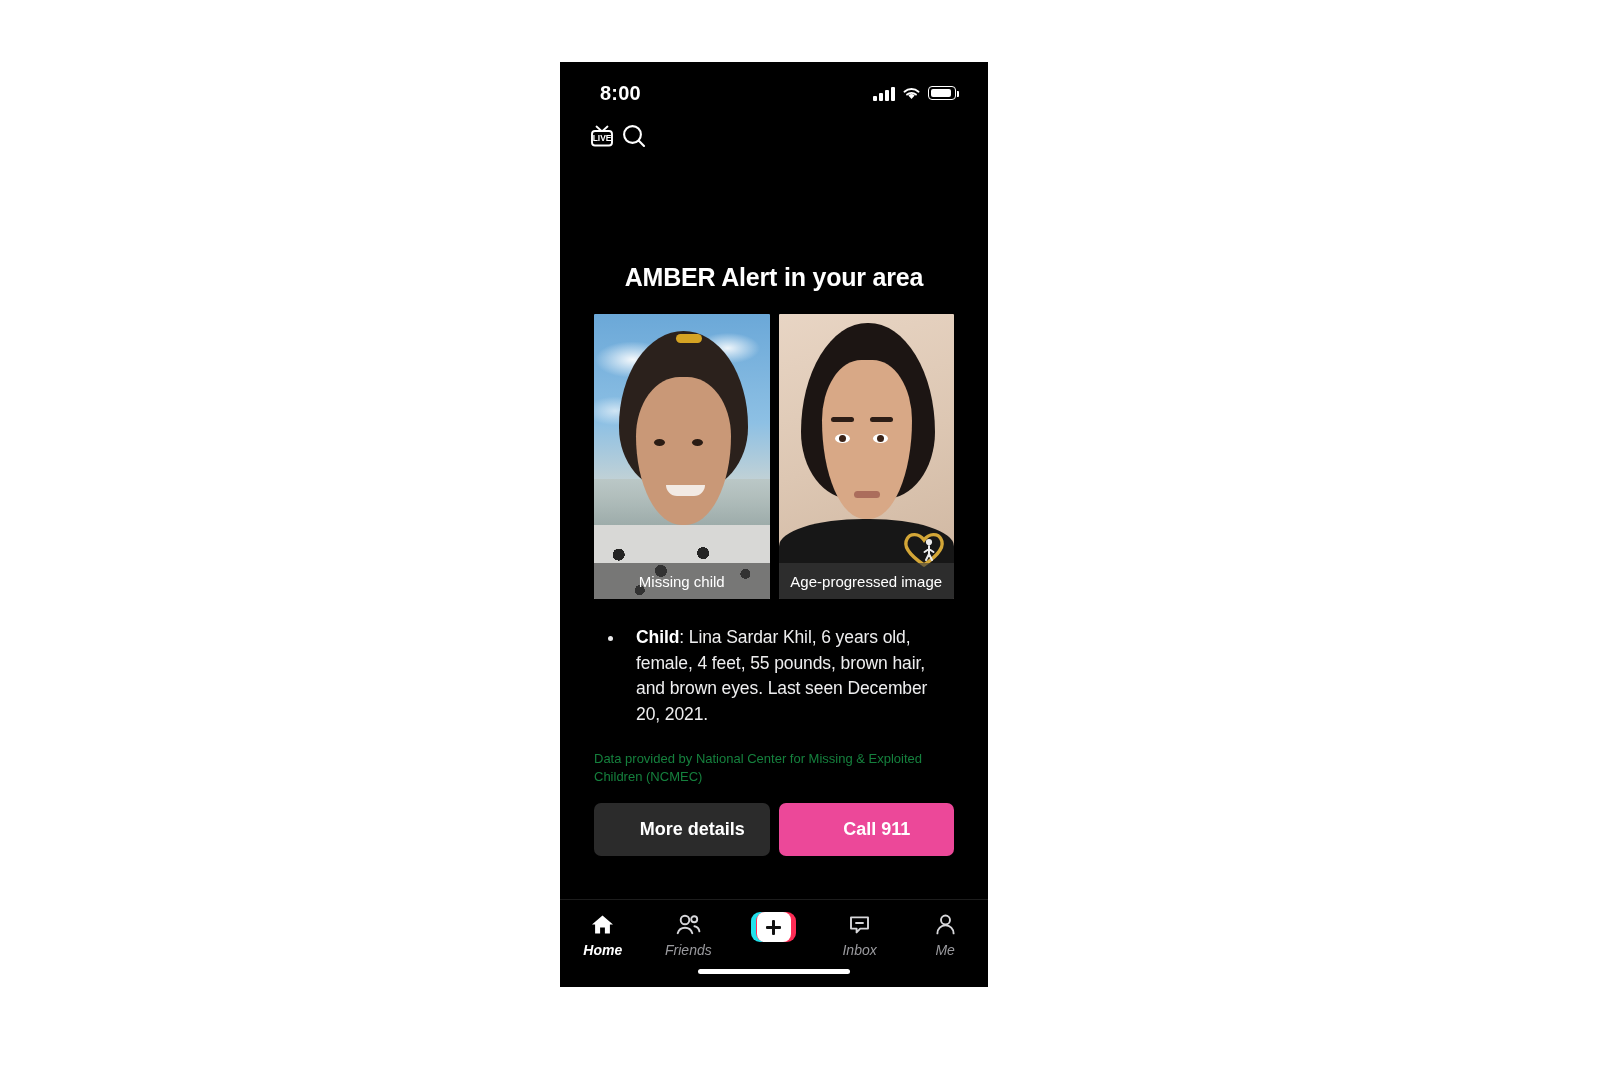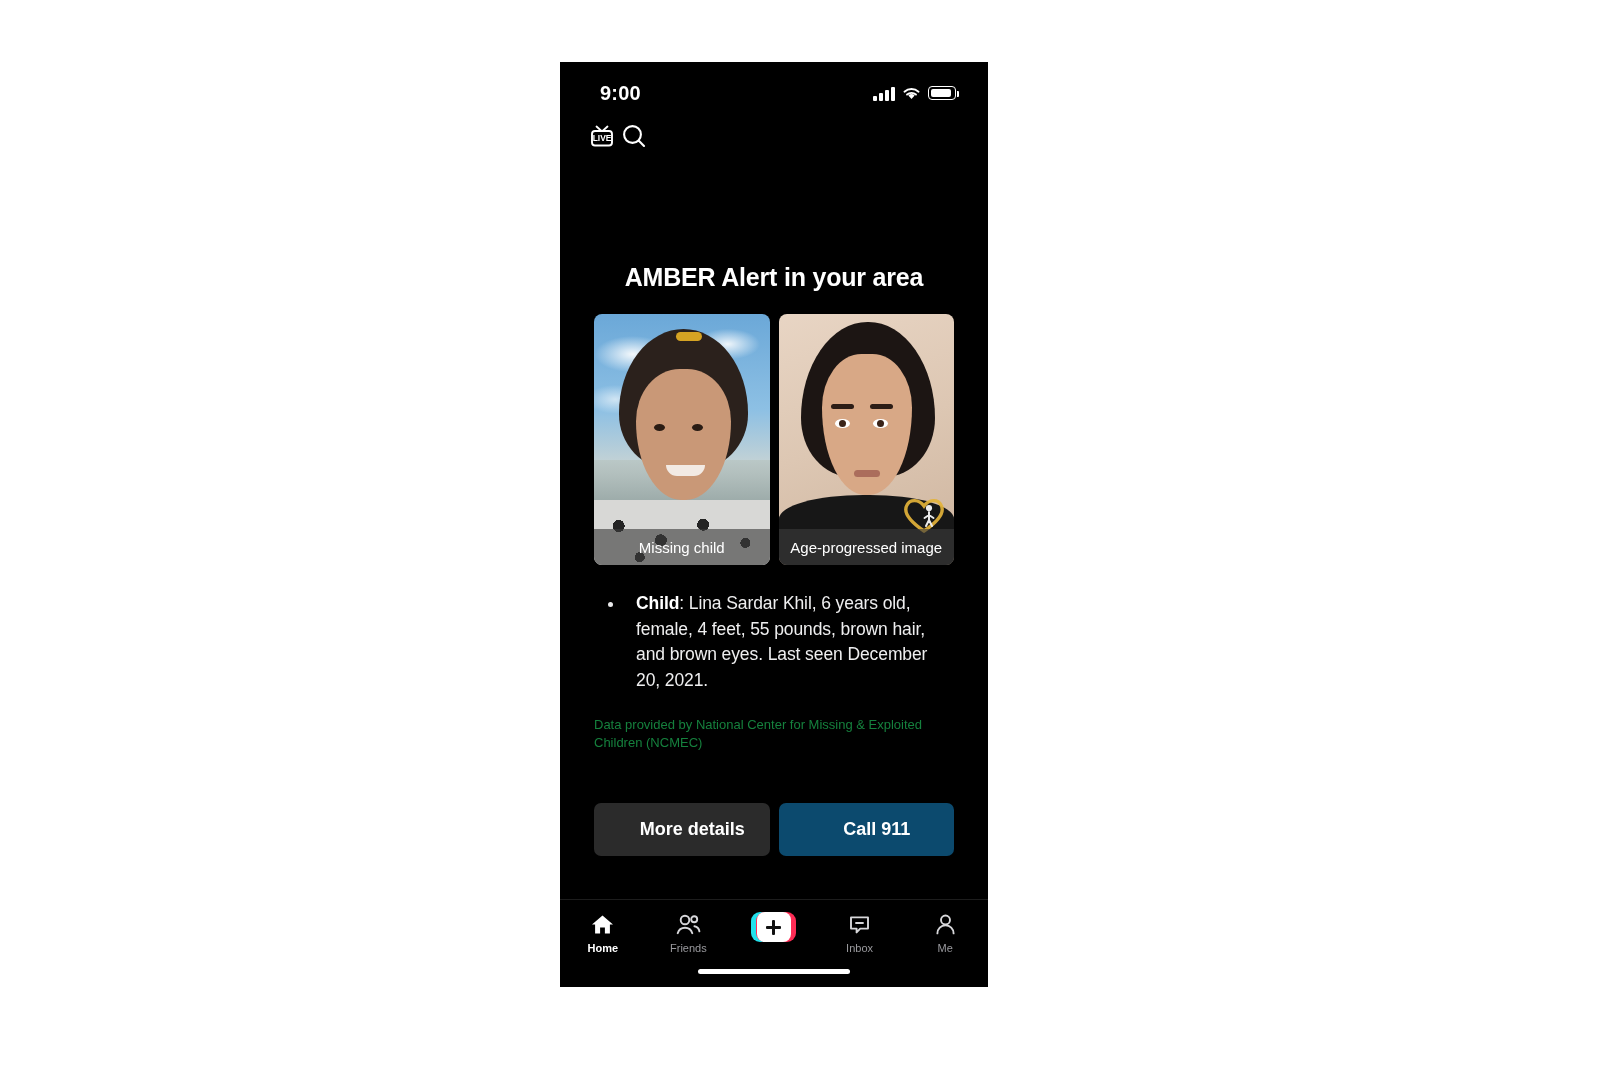--- a/index.html
+++ b/index.html
@@ -70,22 +70,22 @@
 
   
   .alert { position:absolute; top:160px; left:0; width:100%; padding:0 34px;margin-top:41px; }
   .alert-title {
     color:#ffffff; font-size:25px; font-weight:700;
     text-align:center; letter-spacing:-.2px; margin-bottom:22px;
   }
 
   .photos { display:flex; gap:9px; }
   .photo {
-    position:relative; flex:1; height:251px;
-    border-radius:8px; overflow:hidden;
+    position:relative; flex:1; height:285px;
+    border-radius:1px; overflow:hidden;
   }
   .photo .cap {
     position:absolute; left:0; right:0; bottom:0; height:36px;
     background:rgba(60,60,60,.62);
     display:flex; align-items:center; justify-content:center;
     color:#fff; font-size:15px; font-weight:500; white-space:nowrap;
     overflow:hidden;
   }
 
   
@@ -199,34 +199,34 @@
   .ctas {
     position:absolute; left:0; width:100%; bottom:131px;
     padding:0 34px; display:flex; gap:9px;
   }
   .cta {
     flex:1; height:53px; border-radius:7px;
     display:flex; align-items:center; justify-content:center;
     font-size:18px; font-weight:600; color:#ffffff;padding-left:21px;
   }
   .cta.secondary { background:#2b2b2b; }
-  .cta.primary { background:#0c4a6e; }
+  .cta.primary { background:#ec4899; }
 
   
   .bottomnav {
     position:absolute; left:0; bottom:0; width:100%; height:88px;
     background:#000; border-top:1px solid #1d1d1d;
     display:flex; align-items:flex-start; padding-top:12px;
   }
   .nav-item {
     flex:1; display:flex; flex-direction:column;
     align-items:center; gap:5px;
   }
   .nav-ic { height:25px; display:flex; align-items:center; }
-  .nav-label { font-size:11px; color:#9a9a9e; font-weight:500; }
+  .nav-label { font-size:14px; color:#9a9a9e; font-weight:500;font-style:italic; }
   .nav-item.active .nav-label { color:#ffffff; font-weight:700; }
 
   .create {
     position:relative; width:45px; height:30px;
     display:flex; align-items:center; justify-content:center;
   }
   .create .cyan, .create .red {
     position:absolute; top:0; width:40px; height:30px; border-radius:9px;
   }
   .create .cyan { left:0; background:#22e1ec; }
@@ -249,21 +249,21 @@
     background:#ffffff; border-radius:3px;
   }
 </style>
 </head>
 <body>
 
 <div id="stage">
   <div class="phone">
 
     <div class="statusbar">
-      <div class="status-time">9:00</div>
+      <div class="status-time">8:00</div>
       <div class="status-right">
         <div class="signal">
           <i></i>
             <i></i>
             <i></i>
             <i></i>
         </div>
         <svg class="wifi-ic" viewBox="0 0 20 15">
           <path d="M10 13.2 L6.7 9.6 A5 5 0 0 1 13.3 9.6 Z" fill="#fff"></path>
           <path d="M2.6 5.6 A11 11 0 0 1 17.4 5.6" stroke="#fff" stroke-width="2" fill="none" stroke-linecap="round"></path>

